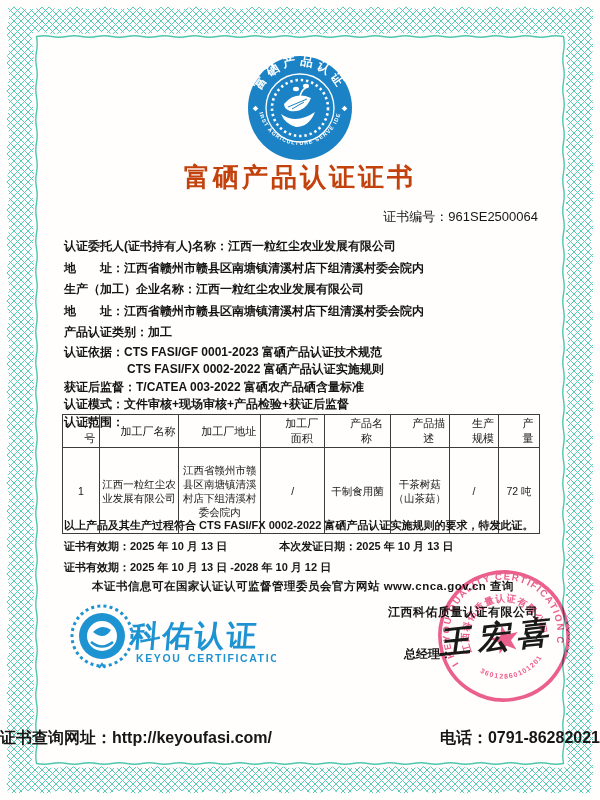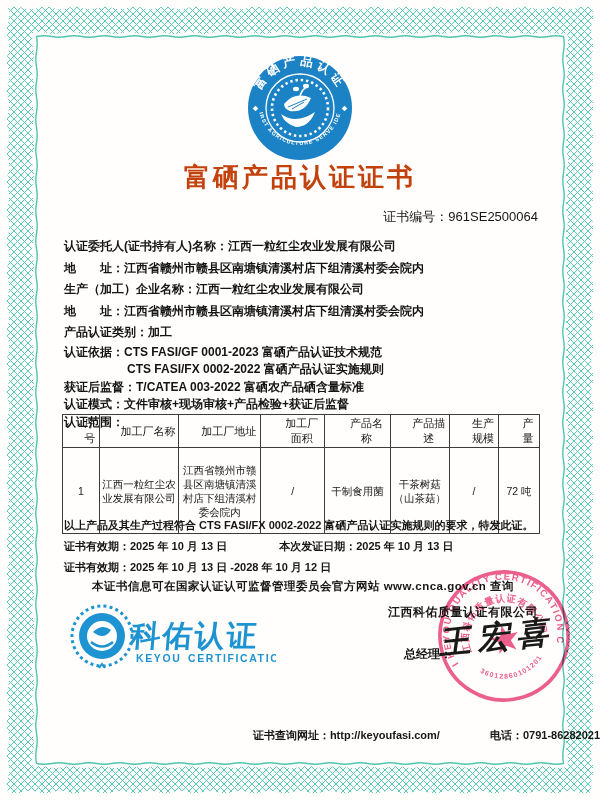--- a/index.html
+++ b/index.html
@@ -56,22 +56,22 @@
     font-family:"DejaVu Serif", serif; font-style:italic; font-weight:bold;
     font-size:32px; letter-spacing:7px; color:#191919;
     transform:rotate(-6deg);
   }
   .stamp { position:absolute; left:434px; top:566px; z-index:4;
     mix-blend-mode:multiply; opacity:0.88; transform:rotate(-14deg); }
 
   .fasi-line { position:absolute; top:680px; left:0; width:100%; z-index:2;
     text-align:center; font-size:12px; font-weight:bold; }
   .query-line { position:absolute; top:728px; left:0; width:100%; z-index:2;
-    display:flex; justify-content:flex-end; gap:50px;
-    font-size:11px; font-weight:bold; }
+    display:flex; justify-content:space-between; gap:50px;
+    font-size:16px; font-weight:bold; }
 </style>
 </head>
 <body>
 
 <div class="page">
 
   <svg id="border-svg" width="600" height="800">
     <defs>
       <pattern id="lat" width="7" height="7" patternUnits="userSpaceOnUse">
         <path d="M0,0 L7,7" stroke="#57cbb3" stroke-width="1" fill="none"></path>

